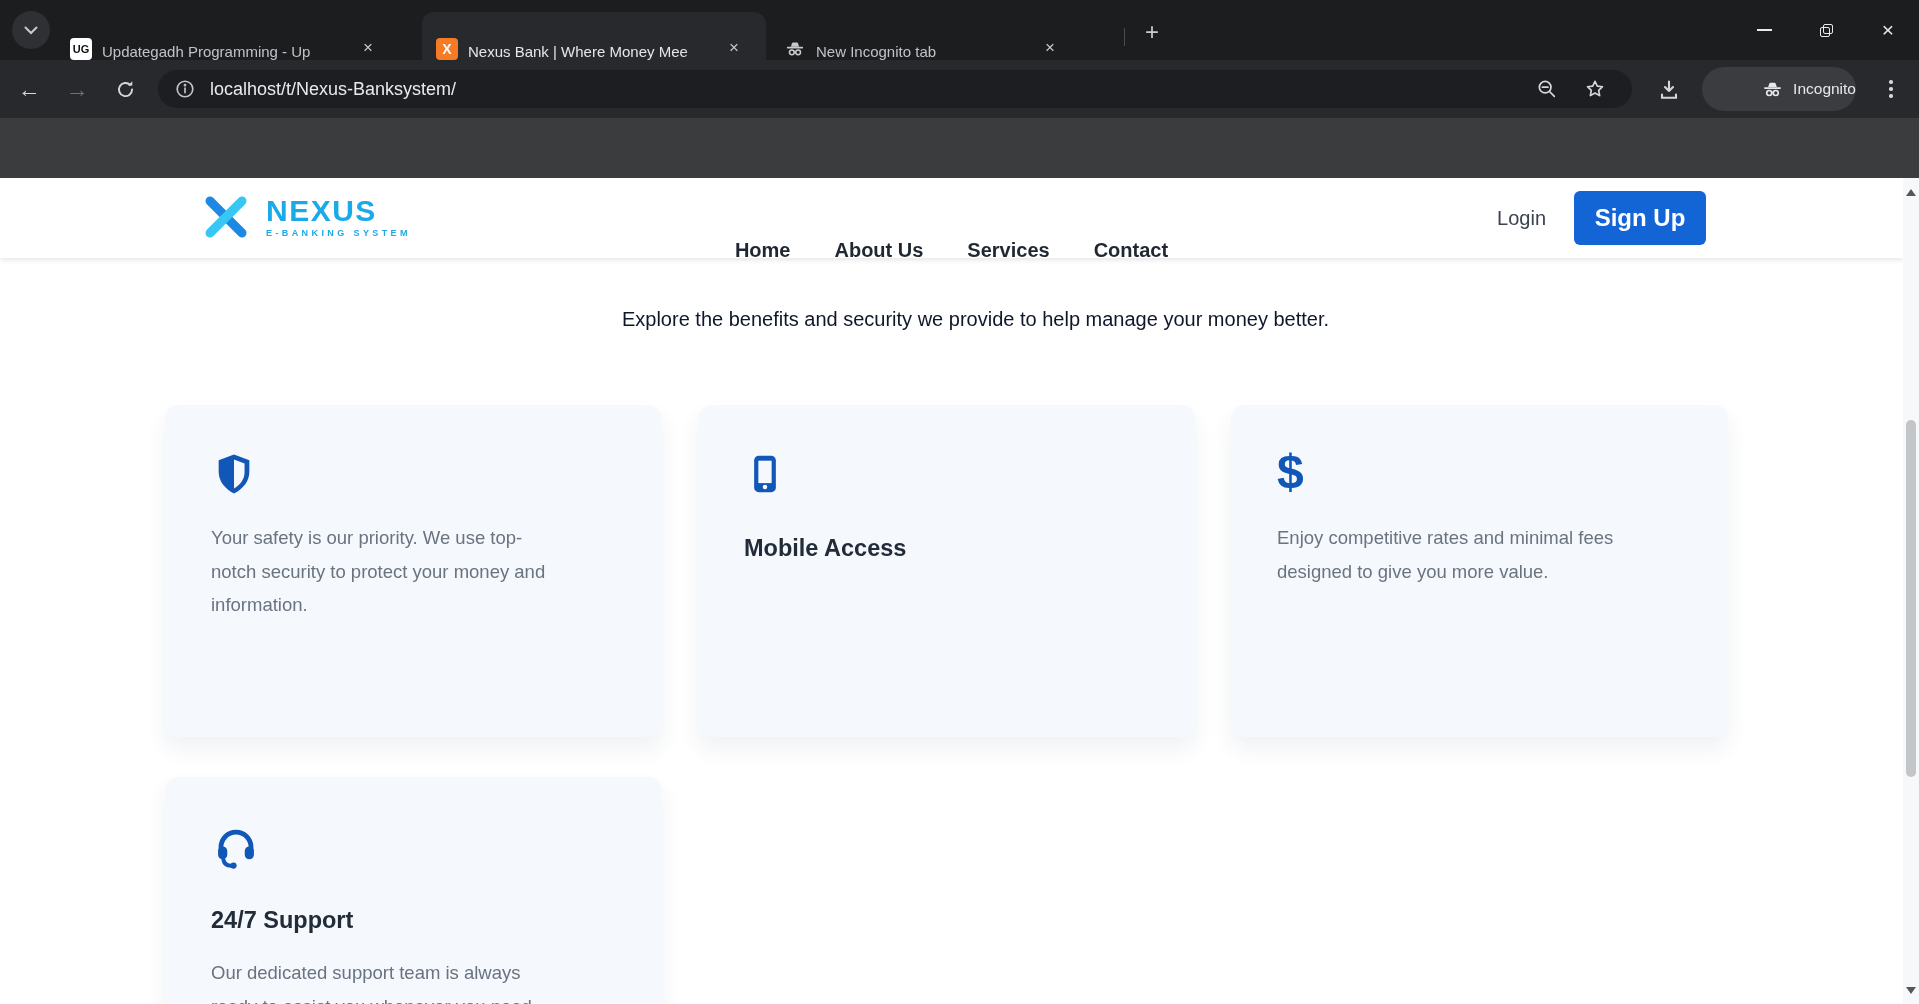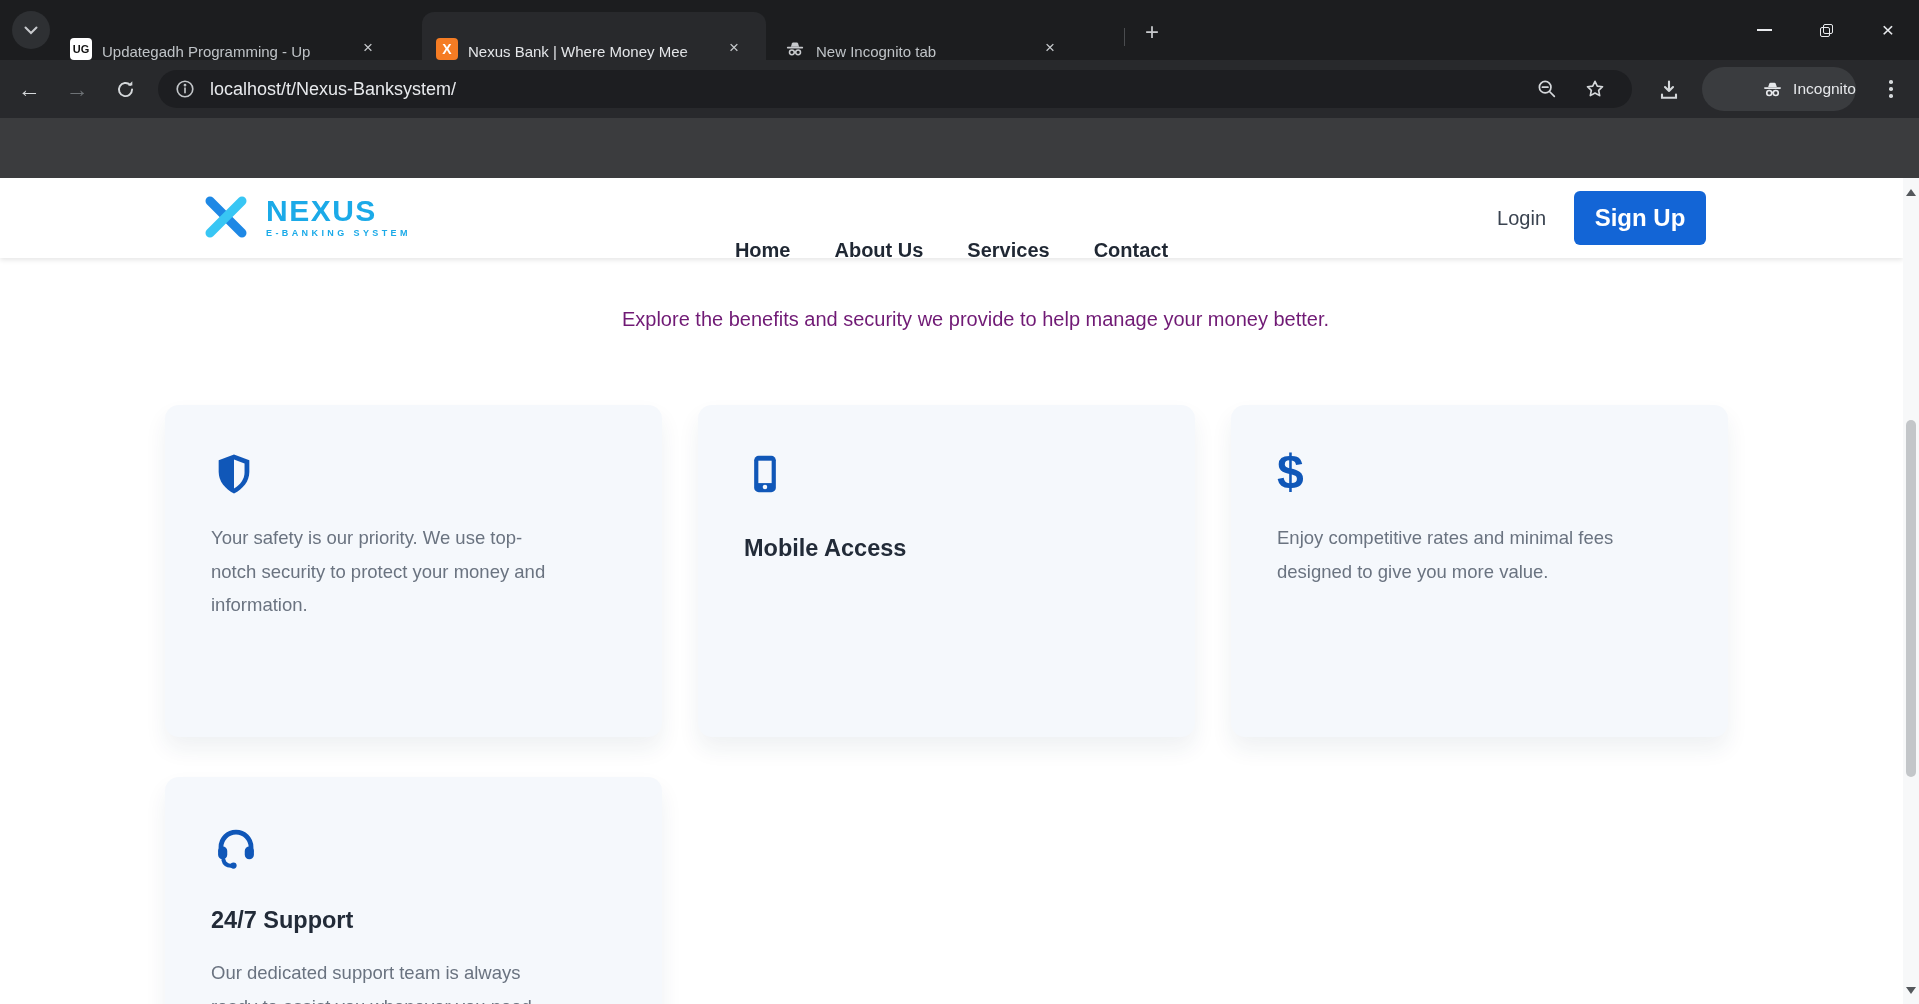--- a/index.html
+++ b/index.html
@@ -68,21 +68,21 @@
     display:flex; align-items:center; gap:44px;margin-top:32px; }
   .nav-link { font-size:20px; font-weight:bold; color:#1F2733; }
   .auth { position:absolute; right:197px; top:0; height:80px; display:flex; align-items:center; gap:28px; }
   .login-link { font-size:20px; color:#3A4350; }
   .signup-btn { width:132px; height:54px; border-radius:6px; background:#1365D6; color:#fff;
     font-size:24px; font-weight:bold; display:flex; align-items:center; justify-content:center; border:none; }
 
   .section-title { position:absolute; left:0; top:46px; width:100%; text-align:center; z-index:1;
     font-size:38px; font-weight:bold; color:#1F2937; }
   .section-subtitle { position:absolute; left:0; top:130px; width:100%; text-align:center;
-    font-size:20px; color:#701a75;padding-left:48px; }
+    font-size:20px; color:#0f172a;padding-left:48px; }
 
   .cards-row { position:absolute; left:165px; display:flex; gap:36px; }
   .row1 { top:227px; } .row2 { top:599px; }
   .card { width:497px; height:332px; background:#F5F8FC; border-radius:14px; padding:44px 46px;
     box-shadow:0 12px 22px rgba(30,50,90,0.07); }
   .card-icon { height:50px; display:flex; align-items:flex-start; color:#1057B8; }
   .dollar-glyph { font-size:48px; font-weight:bold; color:#1057B8; line-height:46px; }
   .card-title { margin-top:36px; font-size:23.5px; font-weight:bold; color:#222B38; }
   .card-body { margin-top:22px; font-size:18.5px; line-height:33.5px; color:#6A7380; white-space:pre-line; }
 

